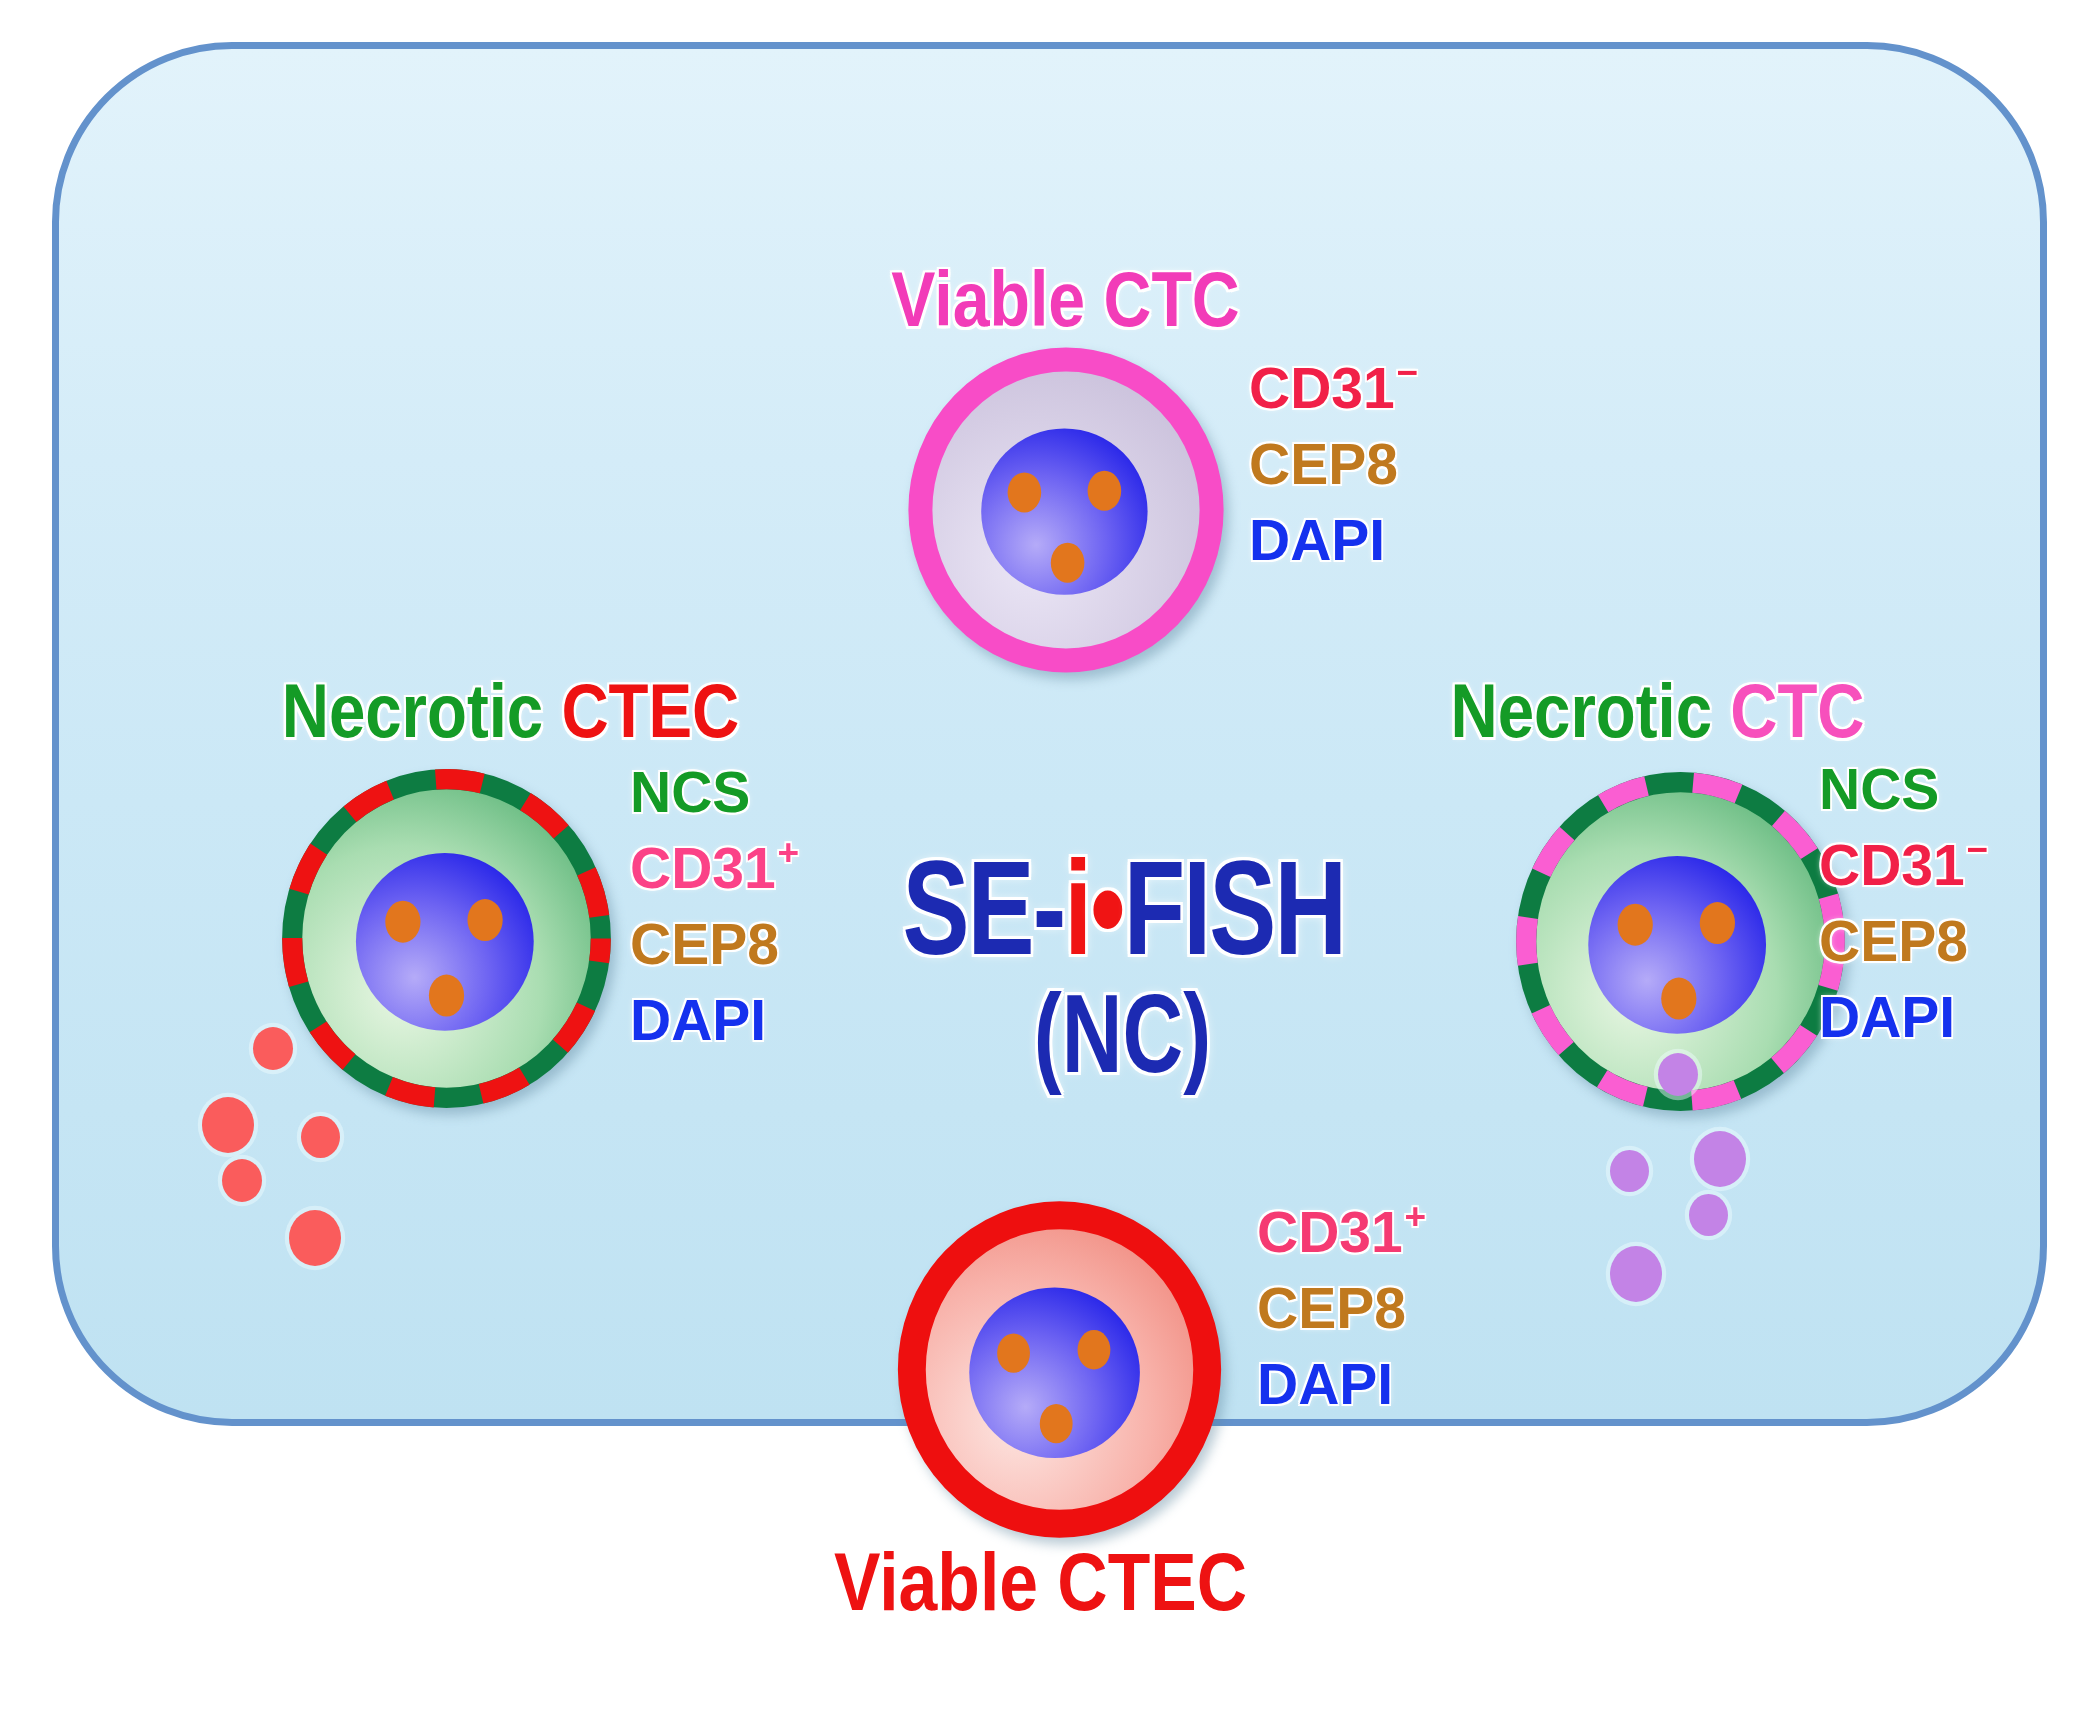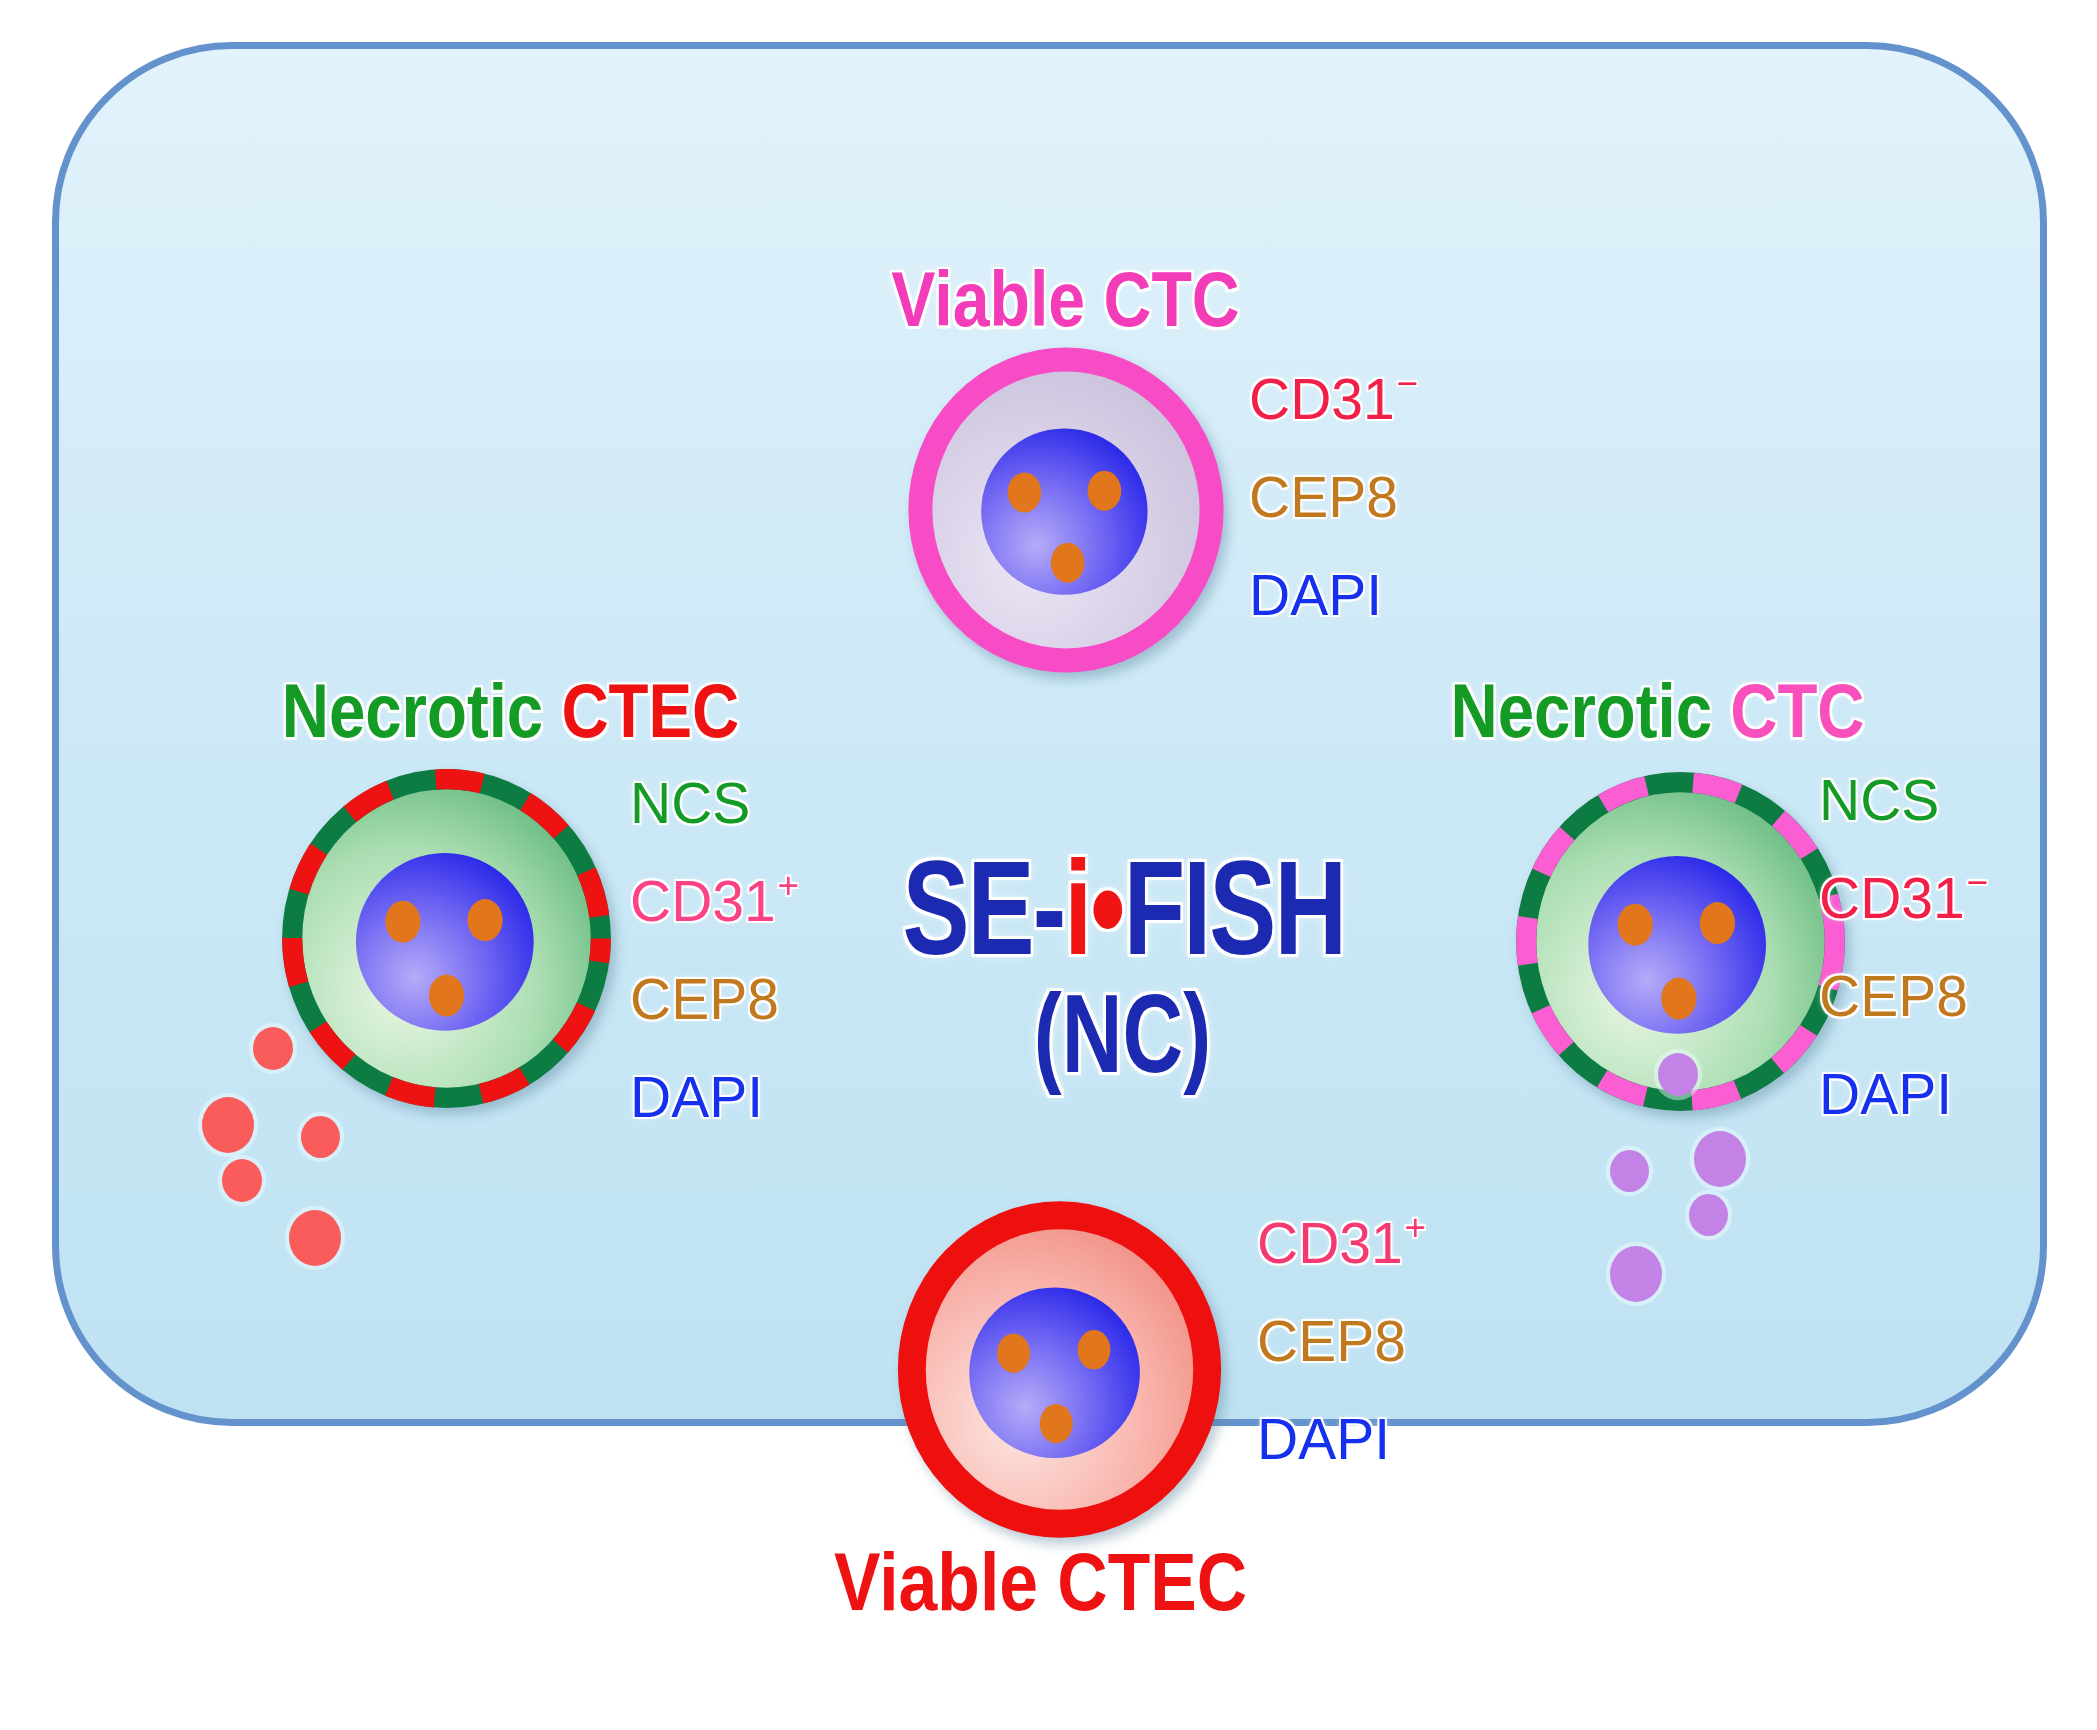--- a/index.html
+++ b/index.html
@@ -17,21 +17,21 @@
   }
   .abs{position:absolute;}
   .title{
     font-weight:bold;text-align:center;white-space:nowrap;line-height:1.15;
     transform:scaleX(.86);transform-origin:50% 50%;
     text-shadow:2.5px 0 0 #fff,-2.5px 0 0 #fff,0 2.5px 0 #fff,0 -2.5px 0 #fff,
                 2.5px 2.5px 0 #fff,-2.5px -2.5px 0 #fff,2.5px -2.5px 0 #fff,-2.5px 2.5px 0 #fff,
                 0 0 8.4px rgba(255,255,255,.85);
   }
   .labels{
-    font-weight:normal;font-size:57px;line-height:86px;white-space:nowrap;
+    font-weight:bold;font-size:57px;line-height:63px;white-space:nowrap;
     text-shadow:1.7px 0 0 #fff,-1.7px 0 0 #fff,0 1.7px 0 #fff,0 -1.7px 0 #fff,
                 1.7px 1.7px 0 #fff,-1.7px -1.7px 0 #fff,1.7px -1.7px 0 #fff,-1.7px 1.7px 0 #fff,
                 0 0 6.7px rgba(255,255,255,.85);
   }
   .labels sup{font-size:37px;position:relative;top:-3.4px;left:1.7px;}
   .center-line{
     font-weight:bold;text-align:center;white-space:nowrap;line-height:1.2;
     transform:scaleX(.75);transform-origin:50% 50%;
     text-shadow:3.4px 0 0 #fff,-3.4px 0 0 #fff,0 3.4px 0 #fff,0 -3.4px 0 #fff,
                 3.4px 3.4px 0 #fff,-3.4px -3.4px 0 #fff,3.4px -3.4px 0 #fff,-3.4px 3.4px 0 #fff,

